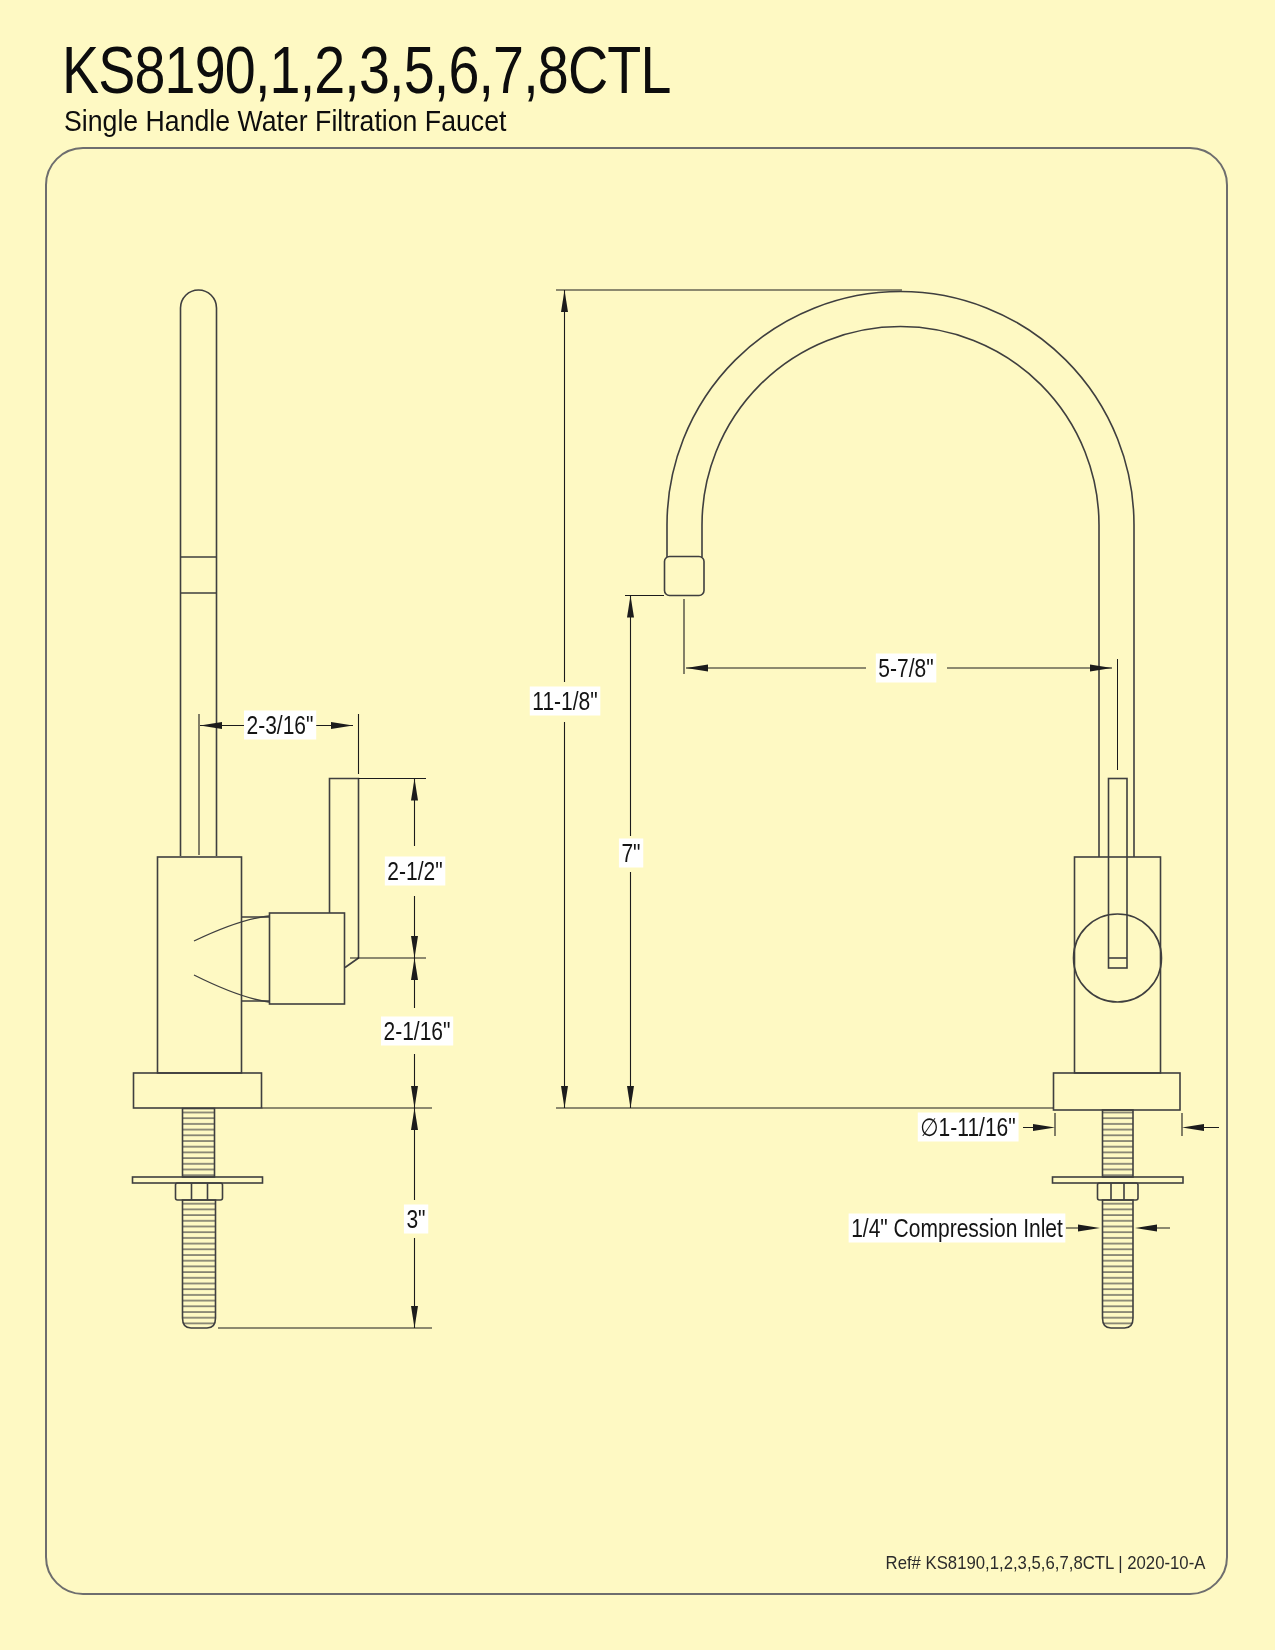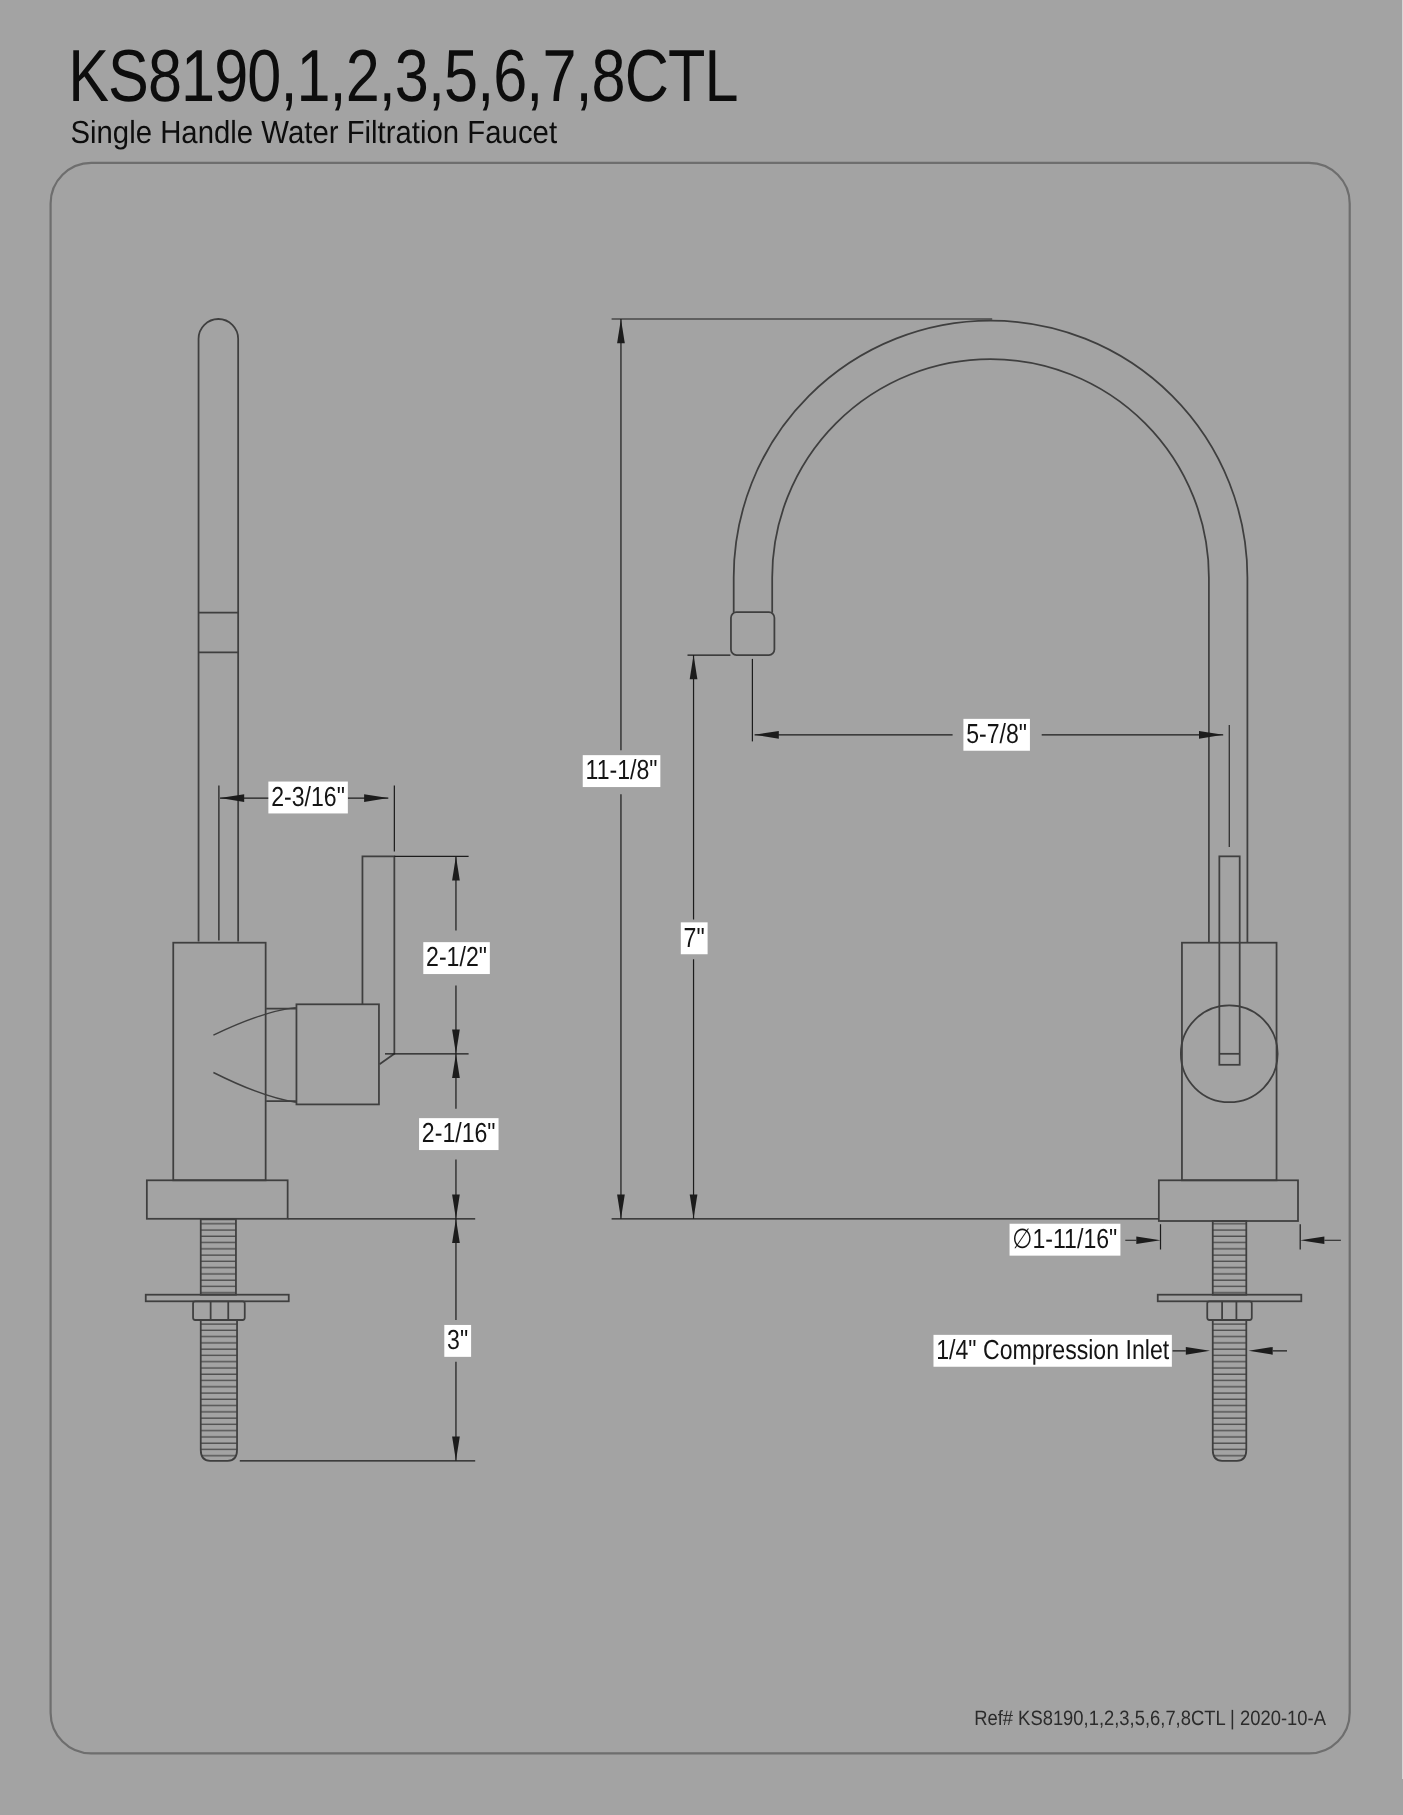--- a/index.html
+++ b/index.html
@@ -1,16 +1,16 @@
 <!DOCTYPE html>
 <html><head>
 <meta charset="utf-8">
 <style>
   html,body{margin:0;padding:0;background:#fff;}
-  .page{position:relative;width:1275px;height:1650px;background:#a3a3a3;overflow:hidden;
+  .page{position:relative;width:1275px;height:1650px;background:#fef9c3;overflow:hidden;
         font-family:"Liberation Sans","DejaVu Sans",sans-serif;color:#111;}
   .title{position:absolute;left:62px;top:36px;font-size:67px;line-height:1.0;letter-spacing:-1px;
          color:#0d0d0d;white-space:nowrap;transform:scaleX(0.83);transform-origin:0 0;}
   .subtitle{position:absolute;left:64px;top:106px;font-size:29px;line-height:1.1;color:#0d0d0d;
          white-space:nowrap;transform:scaleX(0.92);transform-origin:0 0;}
   .frame{position:absolute;left:45px;top:147px;width:1183px;height:1448px;
          border:2px solid #6e6e6e;border-radius:38px;box-sizing:border-box;}
   .draw{position:absolute;left:0;top:0;width:1275px;height:1650px;}
   .dim{position:absolute;font-size:25px;line-height:1.0;color:#141414;background:#ffffff;
        padding:2px 3px;white-space:nowrap;transform:translate(-50%,-50%) scaleX(0.84);}

